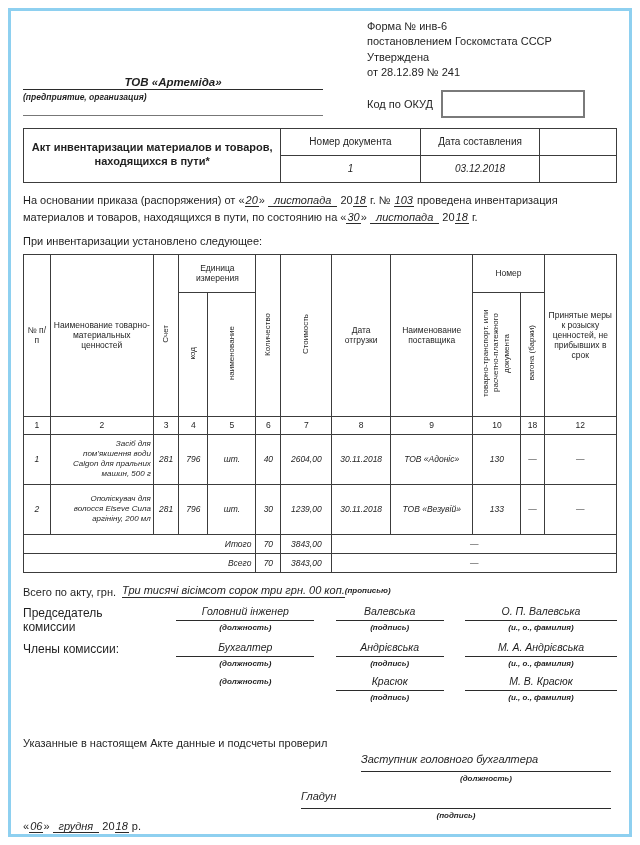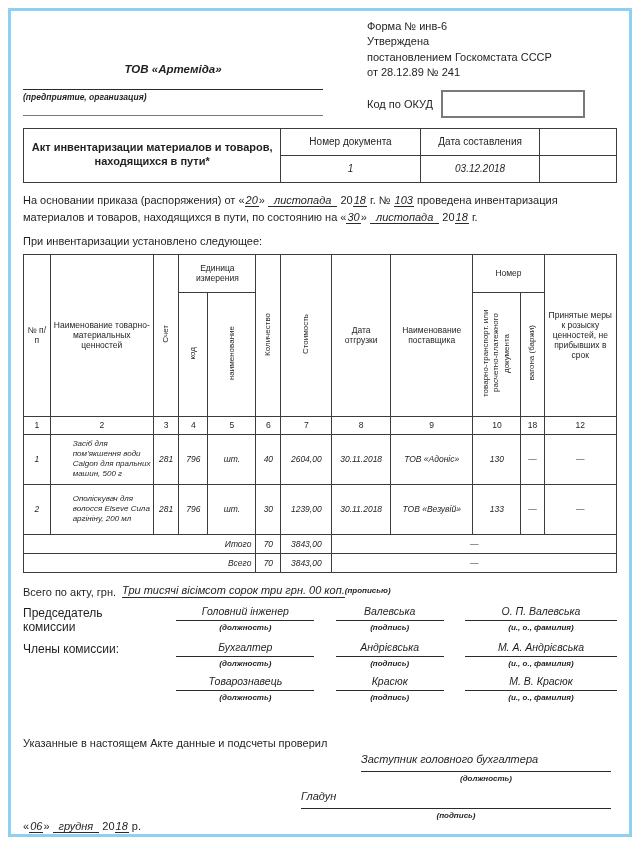--- a/index.html
+++ b/index.html
@@ -17,21 +17,21 @@
     padding: 8px 12px 10px 12px;
     display: flex;
     flex-direction: column;
     box-sizing: border-box;
   }
   
   .hdr { display: flex; justify-content: space-between; align-items: flex-end; }
   .company-block { width: 300px; margin-bottom: 2px; }
   .company-value {
     text-align: center; font-style: italic; font-weight: 600; font-size: 11.5px;
-    border-bottom: 1.5px solid #2b2b2b; padding-bottom: 14px;
+    border-bottom: 1.5px solid #2b2b2b; padding-bottom: 1px;
   }
   .company-caption {
     text-align: left; font-style: italic; font-weight: 700; font-size: 8.5px;
     margin-top: 2px;
   }
   .company-line2 { border-bottom: 1.5px solid #777; height: 13px; }
   .form-info-block { width: 250px; }
   .form-info-line { font-size: 11px; line-height: 1.4; }
   .okud-row { display: flex; align-items: center; gap: 8px; margin-top: 9px; }
   .okud-label { font-size: 11px; white-space: nowrap; }
@@ -63,21 +63,21 @@
     transform: rotate(180deg);
     display: inline-block;
     font-size: 8px;
     line-height: 1.3;
     max-height: 150px;
     white-space: normal;
   }
   .h2 .vtext { max-height: 118px; }
   .inv-table tr.data { height: 50px; }
   .inv-table tr.data td { font-size: 8.5px; font-style: italic; }
-  .inv-table tr.data td.name-cell { text-align: left; font-size: 8px; line-height: 1.25; padding-left: 22px; }
+  .inv-table tr.data td.name-cell { text-align: right; font-size: 8px; line-height: 1.25; padding-left: 22px; }
   .inv-table tr.total { height: 19px; }
   .inv-table tr.total td { font-size: 8.5px; font-style: italic; }
   .inv-table tr.total td.tot-label { text-align: right; padding-right: 4px; }
   
   .total-line { display: flex; align-items: flex-end; gap: 6px; margin-top: 11px; font-size: 11px; }
   .tl-label { white-space: nowrap; padding-top: 1px; }
   .tl-field { display: inline-flex; flex-direction: row; flex: 1; }
   .tl-value { border-bottom: 1.5px solid #2b2b2b; text-align: center; font-style: italic; padding-bottom: 1px; }
   .cap-sm { text-align: center; font-style: italic; font-weight: 700; font-size: 8px; margin-top: 2px; }
   
@@ -111,22 +111,22 @@
 <div class="page">
 
   <div class="hdr">
     <div class="company-block">
       <div class="company-value">ТОВ «Артеміда»</div>
       <div class="company-caption">(предприятие, организация)</div>
       <div class="company-line2"></div>
     </div>
     <div class="form-info-block">
       <div class="form-info-line">Форма № инв-6</div>
+      <div class="form-info-line">постановлением Госкомстата СССР</div>
       <div class="form-info-line">Утверждена</div>
-      <div class="form-info-line">постановлением Госкомстата СССР</div>
       <div class="form-info-line">от 28.12.89 № 241</div>
       <div class="okud-row">
         <span class="okud-label">Код по ОКУД</span>
         <span class="okud-box"></span>
       </div>
     </div>
   </div>
 
   <table class="title-table">
     <colgroup>
@@ -283,21 +283,20 @@
     </div>
     <div class="sig-field">
       <div class="sig-line">М. А. Андрієвська</div>
       <div class="cap-sm">(и., о., фамилия)</div>
     </div>
   </div>
 
   <div class="sig-row">
     <div class="sig-label"></div>
     <div class="sig-field">
-      <div class="sig-line">Товарознавець</div>
       <div class="cap-sm">(должность)</div>
     </div>
     <div class="sig-field">
       <div class="sig-line">Красюк</div>
       <div class="cap-sm">(подпись)</div>
     </div>
     <div class="sig-field">
       <div class="sig-line">М. В. Красюк</div>
       <div class="cap-sm">(и., о., фамилия)</div>
     </div>

